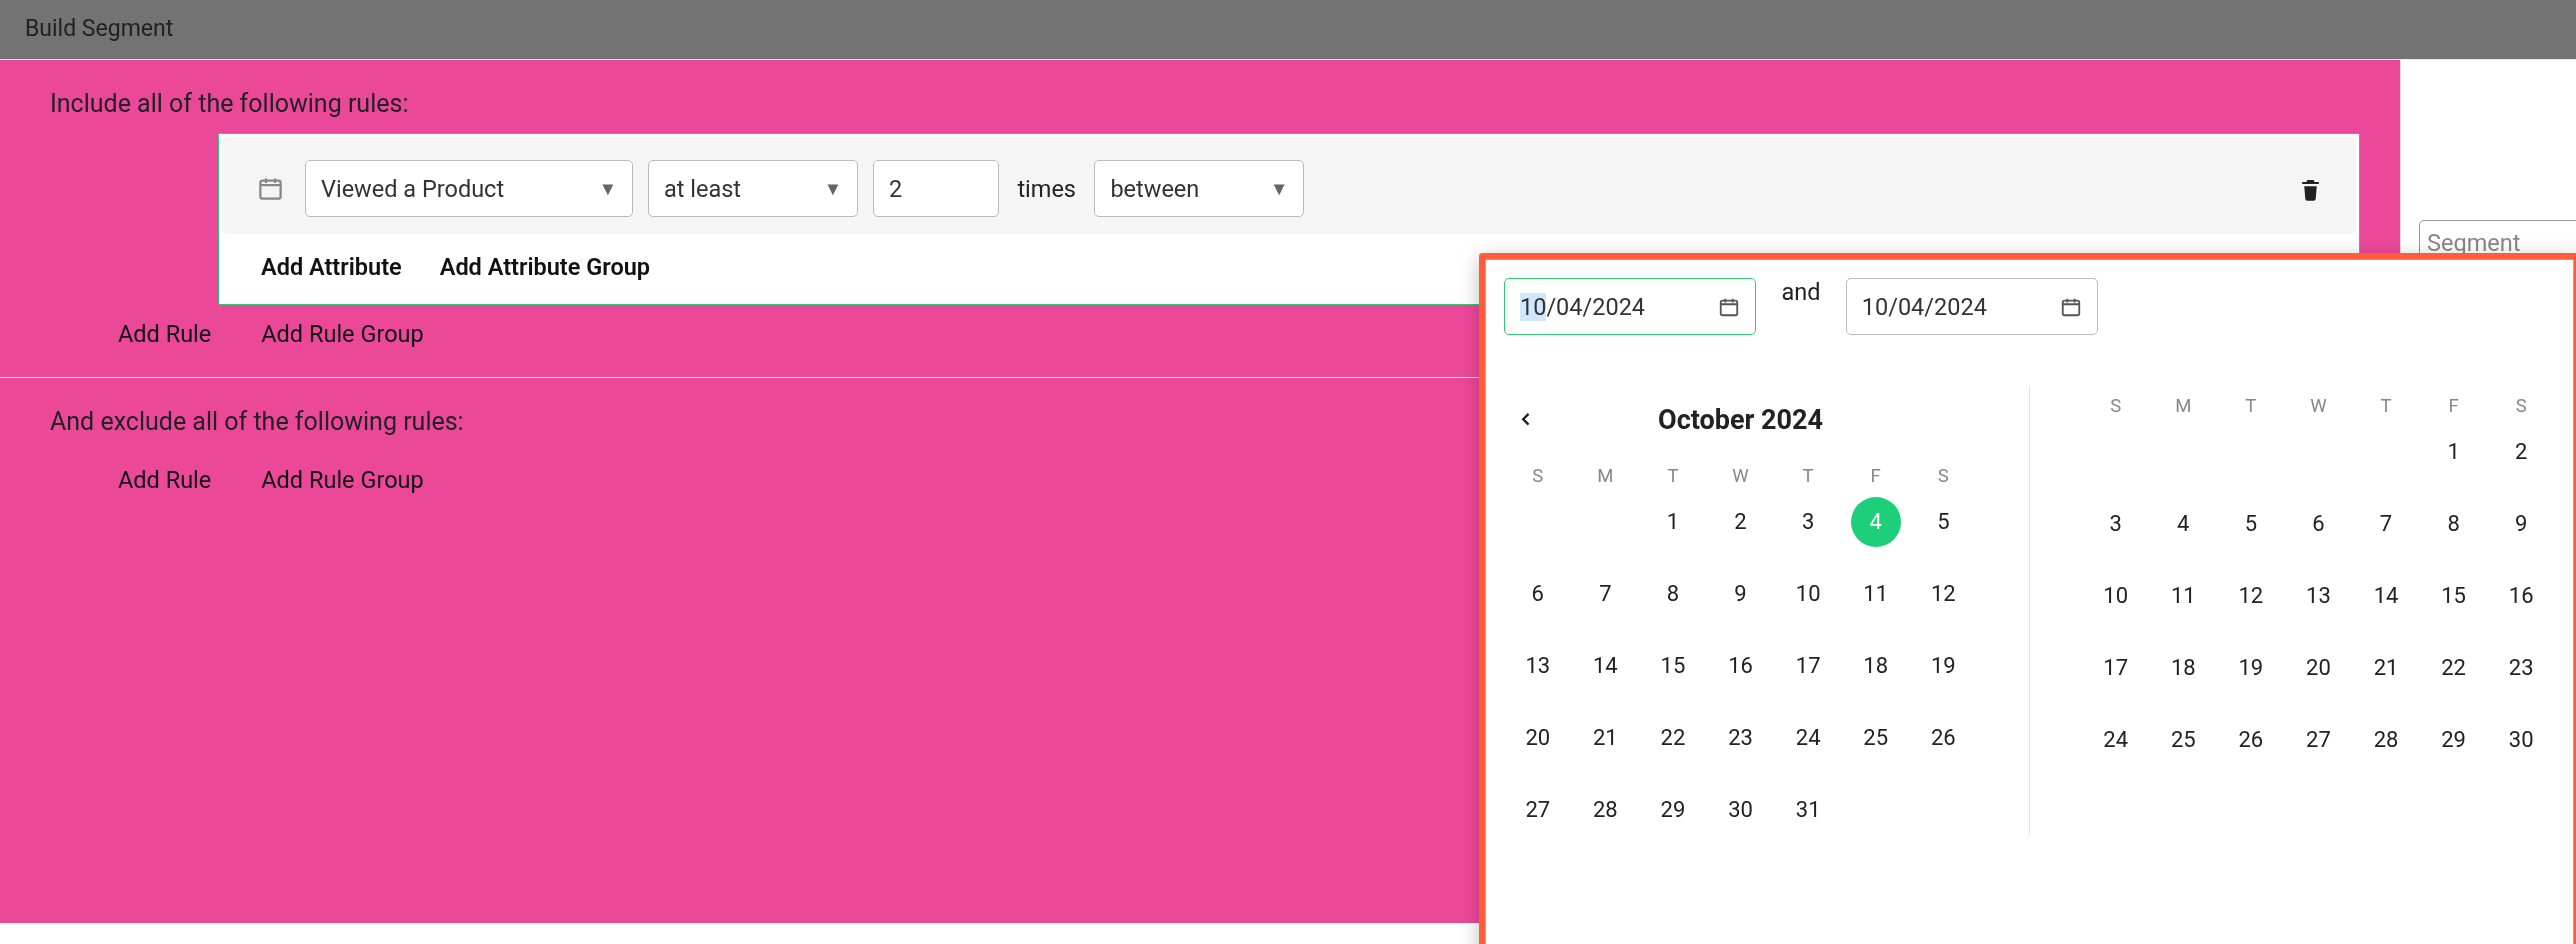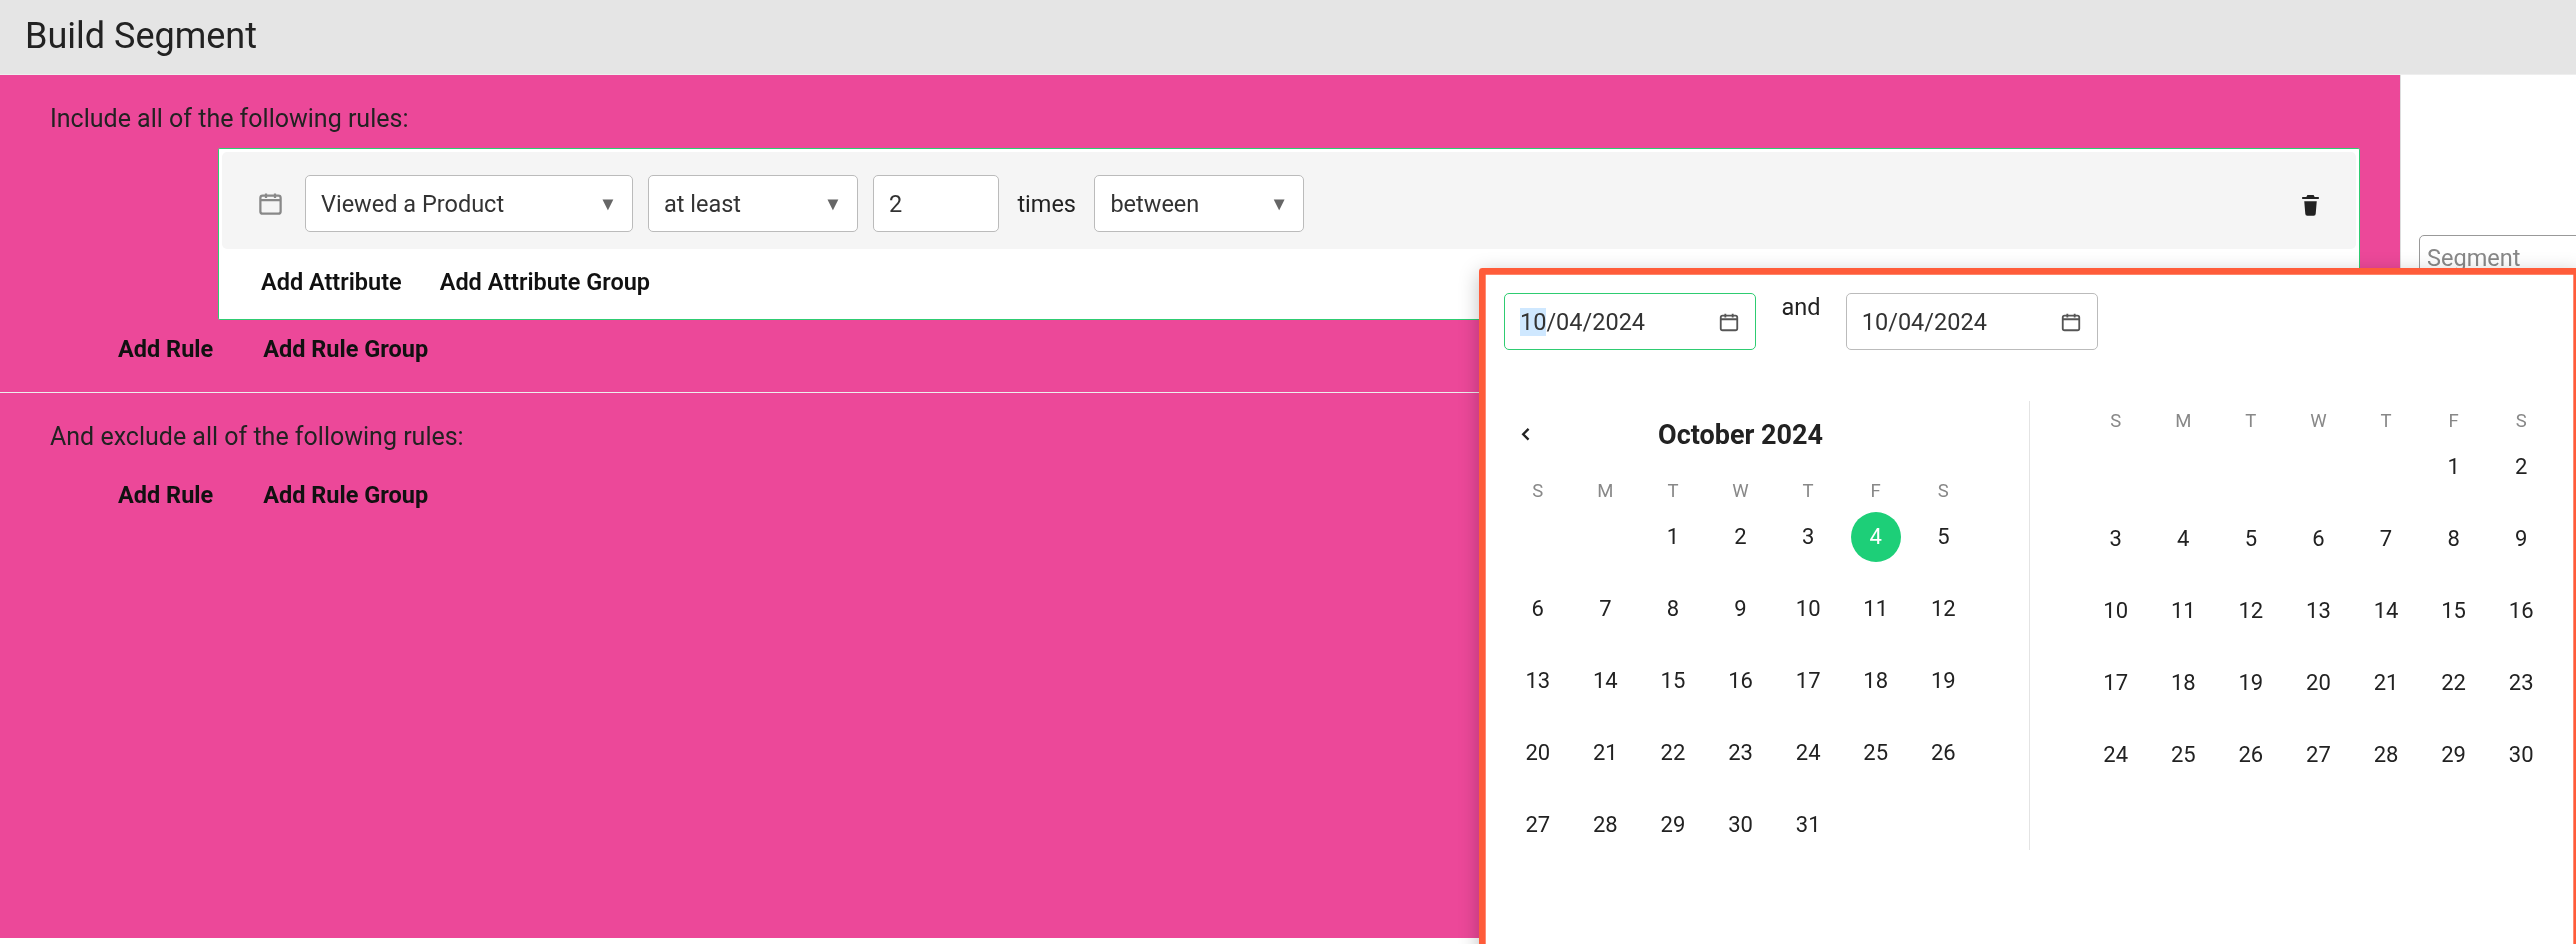--- a/index.html
+++ b/index.html
@@ -1,17 +1,17 @@
 <!DOCTYPE html>
 <html style="font-size:13.4px"><head>
 <meta charset="utf-8">
 <style>
   * { box-sizing: border-box; margin: 0; padding: 0; }
   body { font-family: -apple-system, BlinkMacSystemFont, "Segoe UI", Roboto, Helvetica, Arial, sans-serif; color:#222; background:#fff; width:2576px; height:944px; overflow:hidden; position:relative;}
-  .header { padding: 15px 25px 17px 25px; font-size:36px; font-weight:400; border-bottom:1.7px solid #eee; background:#e5e5e5;}
+  .header { padding: 15px 25px 17px 25px; font-size:23px; font-weight:400; border-bottom:1.7px solid #eee; background:#737373;}
   .content { background:#ec4899; height:calc(944px - 81px); position:relative; padding:0 0 0 0;}
   .section-label { font-size:25px; font-weight:400; padding:28.6px 0 15px 50px; }
   .rule-outer { margin-left:218px; width:2142px; border:1.7px solid #2ecc71; background:#fff; border-radius:1.7px;}
   .rule-row { display:flex; align-items:center; gap:15px; padding:23.5px 28.6px 17px 28.6px; background:#f5f5f5; border-radius:5px; margin:3.4px;}
   .cal-icon-wrap { width:39px; height:39px; display:flex; align-items:center; justify-content:center; color:#888;}
   .select, .textinput, .dateinput { border:0.8px solid #bbb; border-radius:5px; background:#fff; height:57px; font-size:23.5px; padding:0 15px; display:flex; align-items:center; color:#333;}
   .select { justify-content:space-between; gap:0; cursor:pointer;}
   .select .caret { color:#666; font-size:18.5px;}
   .event-select { width:328px;}
   .freq-select { width:210px;}
@@ -19,21 +19,21 @@
   .times-label { font-size:23.5px; color:#222; padding:0 3.4px;}
   .range-select { width:210px;}
   .dateinput { width:252px; position:relative; justify-content:space-between;}
   .dateinput.focused { border:1.7px solid #2ecc71;}
   .dateinput .dval { }
   .dateinput .dval .sel { background:#cfe8ff;}
   .and-label { font-size:23.5px; padding:0 8.4px;}
   .trash { margin-left:auto; width:34px; height:34px; color:#222; cursor:pointer; display:flex; align-items:center; justify-content:center;}
   .rule-actions { display:flex; gap:38px; padding:15px 28.6px 23.5px 42px; font-size:23.5px; font-weight:600;}
   .rule-actions .link, .small-actions .link { cursor:pointer; color:#111;}
-  .small-actions { display:flex; gap:50px; padding:15px 0 28.6px 118px; font-size:23.5px; font-weight:700;}
+  .small-actions { display:flex; gap:50px; padding:15px 0 28.6px 118px; font-size:23.5px; font-weight:400;}
   .divider { border-top:1.7px solid #eee; margin:0 0 0 0;}
   .exclude-label { font-size:25px; font-weight:400; padding:28.6px 0 15px 50px;}
   
   
   .right-panel { position:absolute; right:0; top:0; width:176px; height:100%; background:#fff; border-left:0.8px solid #ddd; padding-top:74px; overflow:hidden;}
   .right-panel .seg-name { position:absolute; right:-3.4px; top:160px; border:1.7px solid #999; border-radius:5px 0 0 5px; padding:8.4px 6.7px; font-size:23.5px; color:#888; width:160px; text-align:left; background:#fff;}
   .right-panel .frag { position:absolute; font-size:20px; color:#555; right:0; text-align:right; white-space:nowrap;}
   .right-panel .frag.link { color:#2a6bd6; text-decoration:underline;}
   
   

